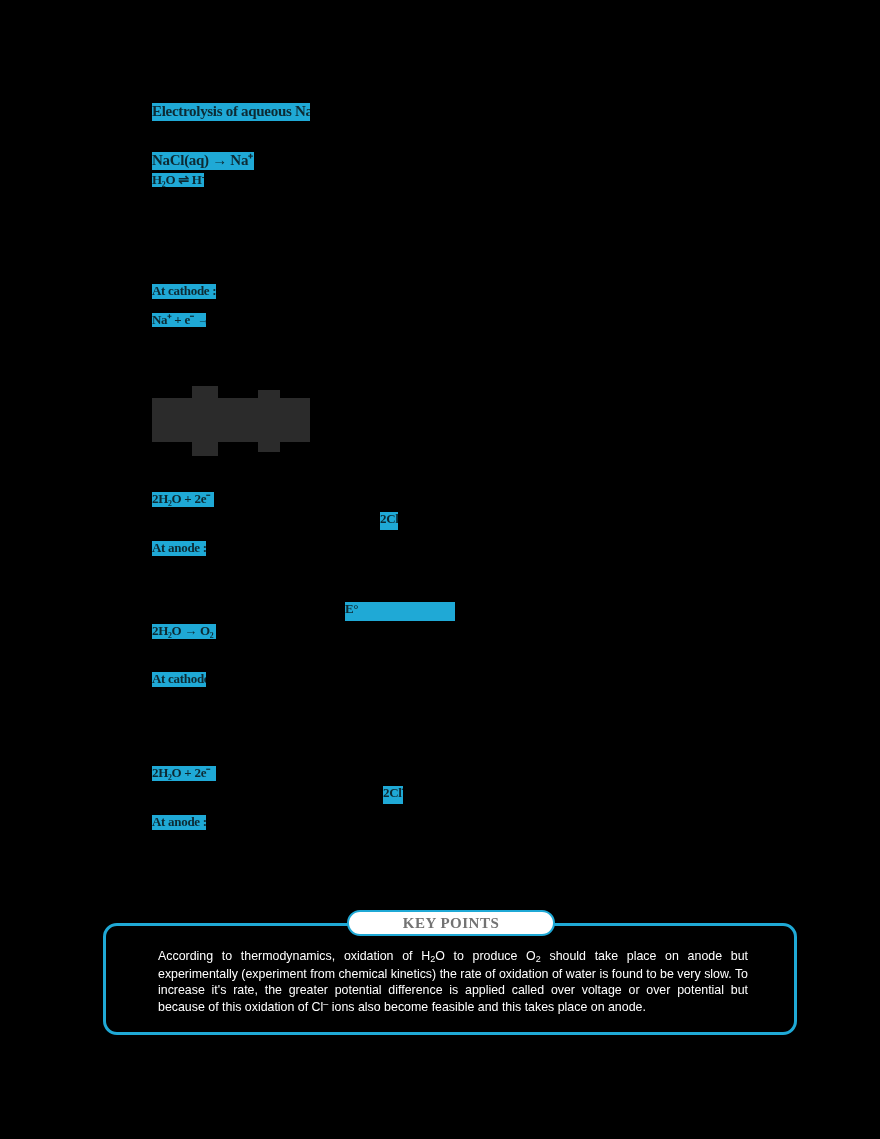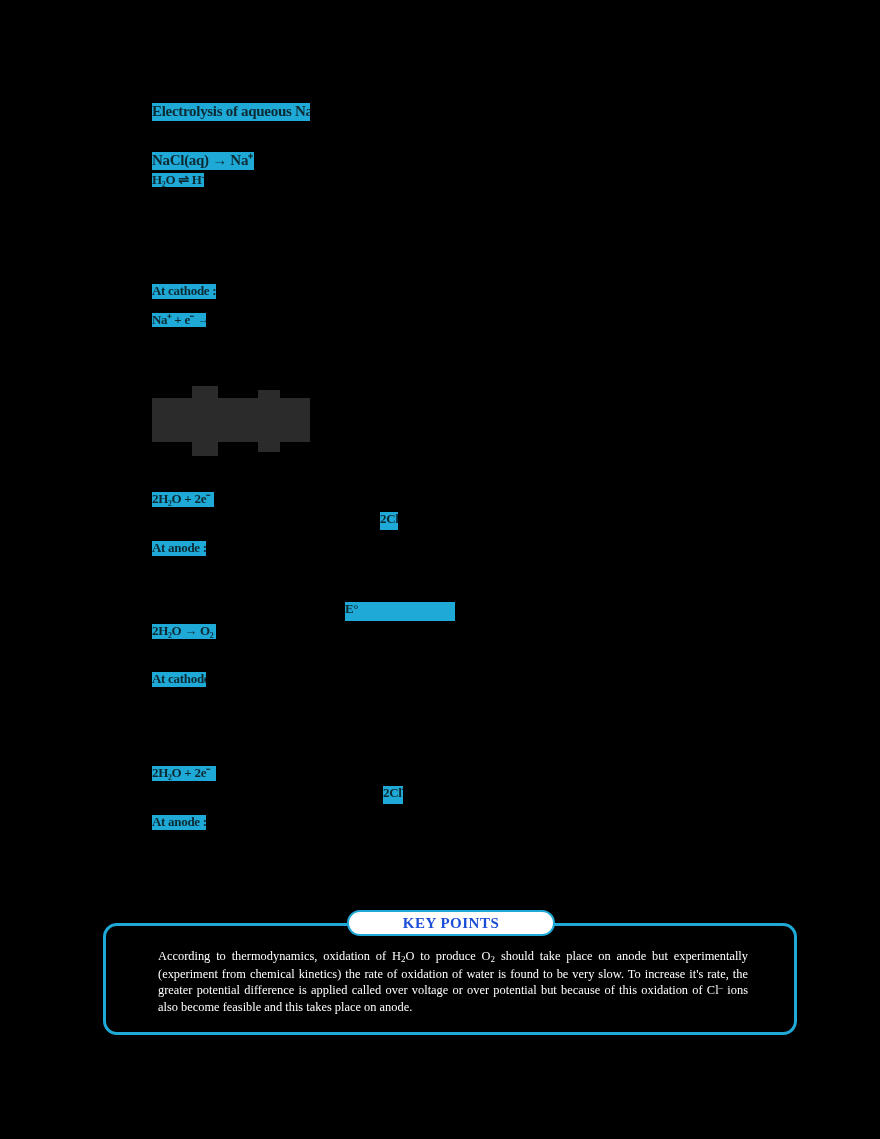--- a/index.html
+++ b/index.html
@@ -68,33 +68,33 @@
     background: #ffffff;
     box-sizing: border-box;
   }
   .keypoints-tab span {
     display: block;
     text-align: center;
     line-height: 22px;
     font-family: "Liberation Serif", serif;
     font-weight: 700;
     font-size: 15px;
-    color: #1d4ed8;
+    color: #737373;
     letter-spacing: 0.5px;
   }
   .keypoints-body {
     position: absolute;
     left: 52px;
     top: 22px;
     width: 590px;
     font-size: 12.4px;
     line-height: 1.33;
     color: #ffffff;
     text-align: justify;
-    font-family: Liberation Serif, serif;
+    font-family: Liberation Sans, sans-serif;
   }
   .keypoints-body sub { font-size: 9px; vertical-align: -2px; }
   .keypoints-body sup { font-size: 9px; vertical-align: 4px; }
 </style>
 </head>
 <body>
 
 <div class="page">
 
   <div class="hl mid" style="left:152px; top:103px; width:158px; height:18px;">Electrolysis of aqueous NaCl</div>

